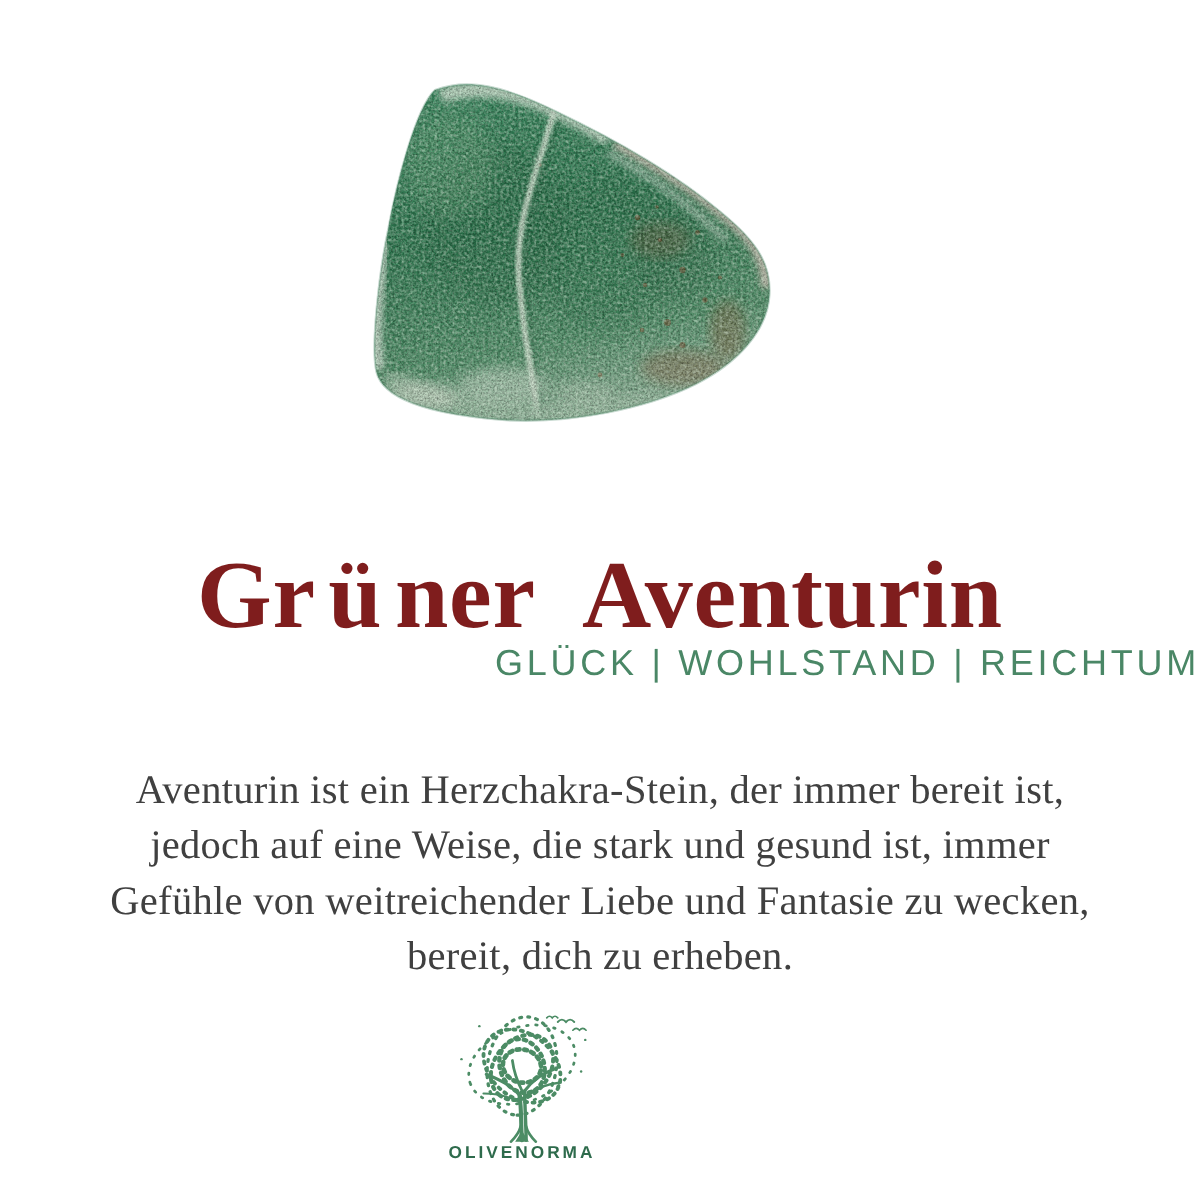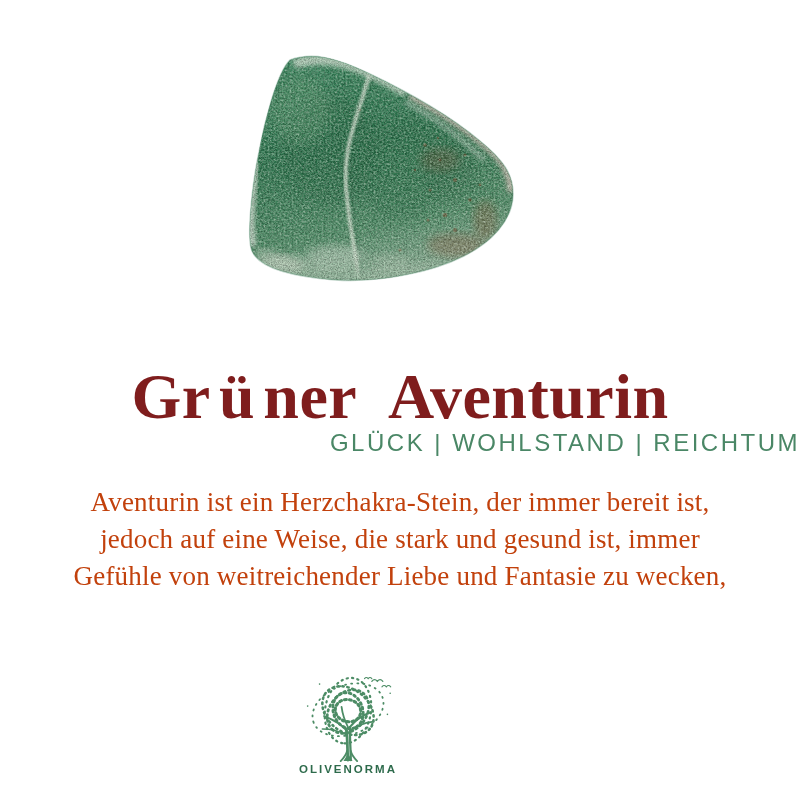--- a/index.html
+++ b/index.html
@@ -34,25 +34,25 @@
     position:absolute;left:0;top:429px;width:800px;
     text-align:right;
     font-family:"Liberation Sans", sans-serif;
     font-weight:400;
     font-size:24px;line-height:28px;
     letter-spacing:2.5px;
     color:#4a8766;
   }
   
   .desc{
-    position:absolute;left:0;top:484px;width:800px;
+    position:absolute;left:0;top:508px;width:800px;
     text-align:center;
     font-family:"Liberation Serif", serif;
     font-size:27px;line-height:37px;
-    color:#c2410c;
+    color:#404040;
     letter-spacing:0.2px;
   }
   
   .logo{
     position:absolute;left:0;top:674px;width:696px;
     text-align:center;
   }
   .logo svg{display:block;margin:0 auto;width:110px;height:88px;}
   .brand-name{
     margin-top:1px;
@@ -155,20 +155,21 @@
   </div>
 
   <h1 class="title"><span>Gr</span><span class="uml">ü</span><span>ner</span><span class="word2">Aventurin</span></h1>
 
   <div class="subtitle">GLÜCK | WOHLSTAND | REICHTUM</div>
 
   <div class="desc">
     <div>Aventurin ist ein Herzchakra-Stein, der immer bereit ist,</div>
     <div>jedoch auf eine Weise, die stark und gesund ist, immer</div>
     <div>Gefühle von weitreichender Liebe und Fantasie zu wecken,</div>
+    <div>bereit, dich zu erheben.</div>
   </div>
 
   <div class="logo">
     <svg viewBox="0 0 120 96" xmlns="http://www.w3.org/2000/svg">
       <g stroke="#4c8c65" fill="none" stroke-linecap="round">
 
         <ellipse cx="60" cy="40" rx="14" ry="12" stroke-width="3.4" stroke-dasharray="2 3.4" transform="rotate(15 60 40)"></ellipse>
         <ellipse cx="60" cy="40" rx="20" ry="16" stroke-width="3.2" stroke-dasharray="1.8 3.6" transform="rotate(70 60 40)"></ellipse>
         <ellipse cx="60" cy="41" rx="26" ry="20" stroke-width="3" stroke-dasharray="1.7 3.8" transform="rotate(130 60 41)"></ellipse>
         <ellipse cx="60" cy="40" rx="31" ry="23" stroke-width="2.8" stroke-dasharray="1.5 4" transform="rotate(40 60 40)"></ellipse>

